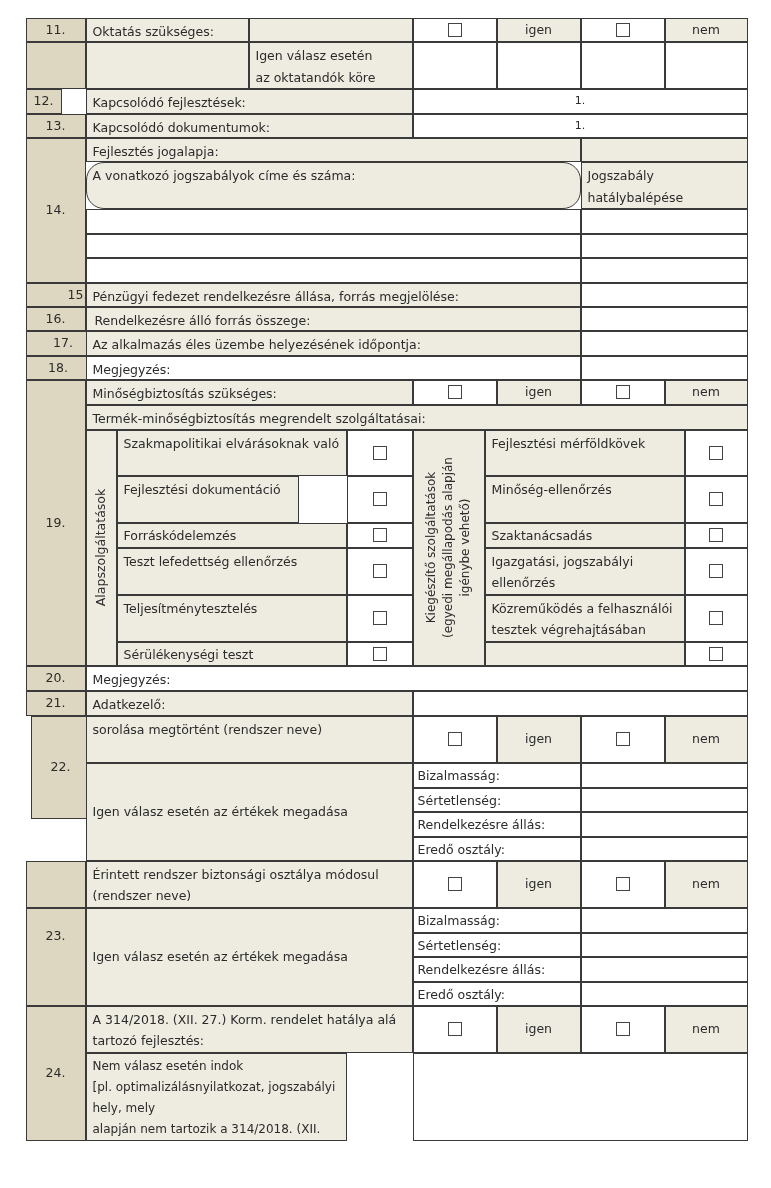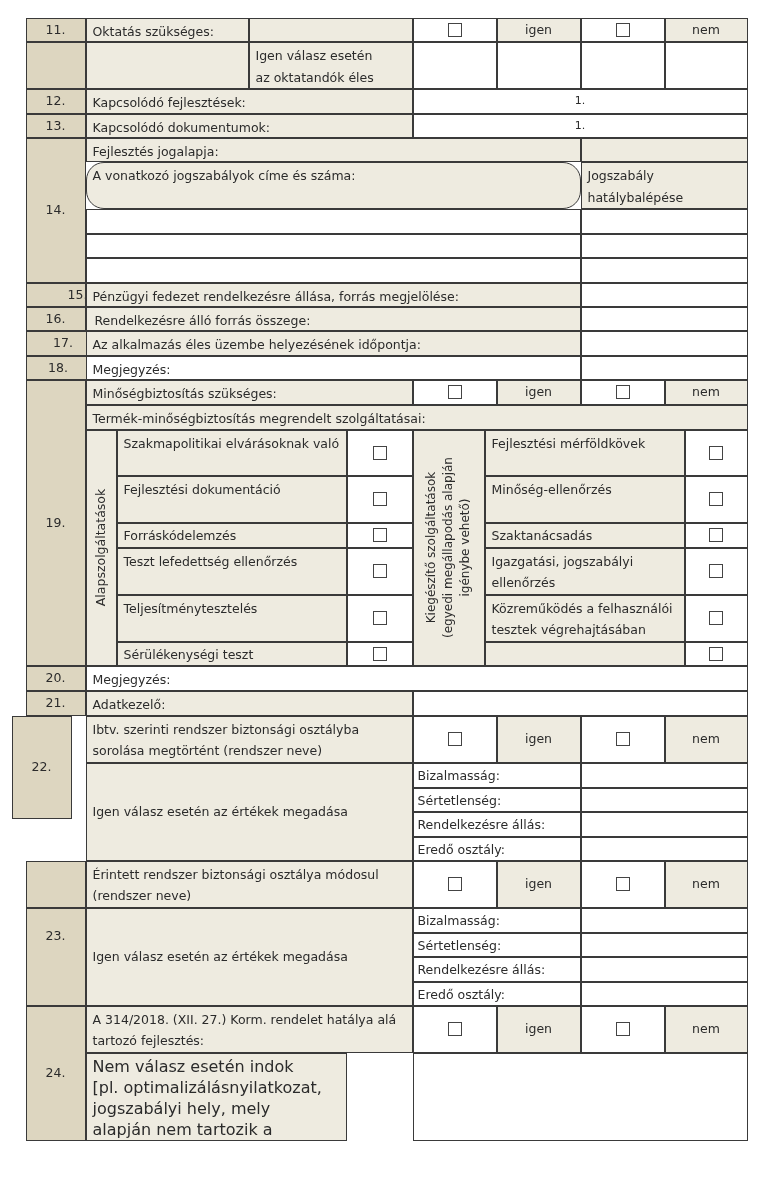--- a/index.html
+++ b/index.html
@@ -31,28 +31,28 @@
   </div>
 <div class="c w ctr" style="left:581px;top:18px;width:84px;height:24px;">
     <span class="cb"></span>
   </div>
 <div class="c l ctr" style="left:665px;top:18px;width:83px;height:24px;">
     <span>nem</span>
   </div>
 <div class="c l" style="left:86px;top:42px;width:163px;height:47px;"></div>
 <div class="c l" style="left:249px;top:42px;width:164px;height:47px;">
     <div>Igen válasz esetén</div>
-    <div>az oktatandók éles</div>
+    <div>az oktatandók köre</div>
   </div>
 <div class="c w" style="left:413px;top:42px;width:84px;height:47px;"></div>
 <div class="c w" style="left:497px;top:42px;width:84px;height:47px;"></div>
 <div class="c w" style="left:581px;top:42px;width:84px;height:47px;"></div>
 <div class="c w" style="left:665px;top:42px;width:83px;height:47px;"></div>
 
-<div class="c n" style="left:26px;top:89px;width:60px;height:25px;">
+<div class="c n" style="left:26px;top:89px;width:36px;height:25px;">
     <span>12.</span>
   </div>
 <div class="c l" style="left:86px;top:89px;width:327px;height:25px;"><span>Kapcsolódó fejlesztések:</span></div>
 <div class="c w ctr" style="left:413px;top:89px;width:335px;height:25px;font-size:11px;">
     <span>1.</span>
   </div>
 
 <div class="c n" style="left:26px;top:114px;width:60px;height:24px;">
     <span>13.</span>
   </div>
@@ -130,21 +130,21 @@
       <span style="transform:none;display:block;">igénybe vehető)</span>
     </span>
   </div>
 
 <div class="c l" style="left:117px;top:430px;width:230px;height:46px;line-height:21px;">
     <div>Szakmapolitikai elvárásoknak való</div>
   </div>
 <div class="c w ctr" style="left:347px;top:430px;width:66px;height:46px;">
     <span class="cb"></span>
   </div>
-<div class="c l" style="left:117px;top:476px;width:230px;height:47px;line-height:21px;">
+<div class="c l" style="left:117px;top:476px;width:182px;height:47px;line-height:21px;">
     <div>Fejlesztési dokumentáció</div>
   </div>
 <div class="c w ctr" style="left:347px;top:476px;width:66px;height:47px;">
     <span class="cb"></span>
   </div>
 <div class="c l" style="left:117px;top:523px;width:230px;height:25px;line-height:20px;">
     <div>Forráskódelemzés</div>
   </div>
 <div class="c w ctr" style="left:347px;top:523px;width:66px;height:25px;">
     <span class="cb"></span>
@@ -209,25 +209,24 @@
     <span>20.</span>
   </div>
 <div class="c w" style="left:86px;top:666px;width:662px;height:25px;"><span>Megjegyzés:</span></div>
 
 <div class="c n" style="left:26px;top:691px;width:60px;height:25px;">
     <span>21.</span>
   </div>
 <div class="c l" style="left:86px;top:691px;width:327px;height:25px;"><span>Adatkezelő:</span></div>
 <div class="c w" style="left:413px;top:691px;width:335px;height:25px;"></div>
 
-<div class="c n" style="left:12px;top:716px;width:60px;height:103px;">
+<div class="c n" style="left:31px;top:716px;width:60px;height:103px;">
     <span>22.</span>
   </div>
 <div class="c l" style="left:86px;top:716px;width:327px;height:47px;line-height:21px;">
-    <div>Ibtv. szerinti rendszer biztonsági osztályba</div>
     <div>sorolása megtörtént (rendszer neve)</div>
   </div>
 <div class="c w ctr" style="left:413px;top:716px;width:84px;height:47px;">
     <span class="cb"></span>
   </div>
 <div class="c l ctr" style="left:497px;top:716px;width:84px;height:47px;">
     <span>igen</span>
   </div>
 <div class="c w ctr" style="left:581px;top:716px;width:84px;height:47px;">
     <span class="cb"></span>
@@ -291,19 +290,19 @@
   </div>
 <div class="c l ctr" style="left:497px;top:1006px;width:84px;height:47px;">
     <span>igen</span>
   </div>
 <div class="c w ctr" style="left:581px;top:1006px;width:84px;height:47px;">
     <span class="cb"></span>
   </div>
 <div class="c l ctr" style="left:665px;top:1006px;width:83px;height:47px;">
     <span>nem</span>
   </div>
-<div class="c l" style="left:86px;top:1053px;width:261px;height:88px;line-height:21px;font-size:16px;">
+<div class="c l" style="left:86px;top:1053px;width:261px;height:88px;line-height:21px;font-size:12px;">
     <div>Nem válasz esetén indok</div>
     <div>[pl. optimalizálásnyilatkozat, jogszabályi hely, mely</div>
     <div>alapján nem tartozik a 314/2018. (XII. 27.)</div>
     <div>Korm. rendelet hatálya alá]</div>
   </div>
 <div class="c w" style="left:413px;top:1053px;width:335px;height:88px;"></div>
 
 </body></html>

